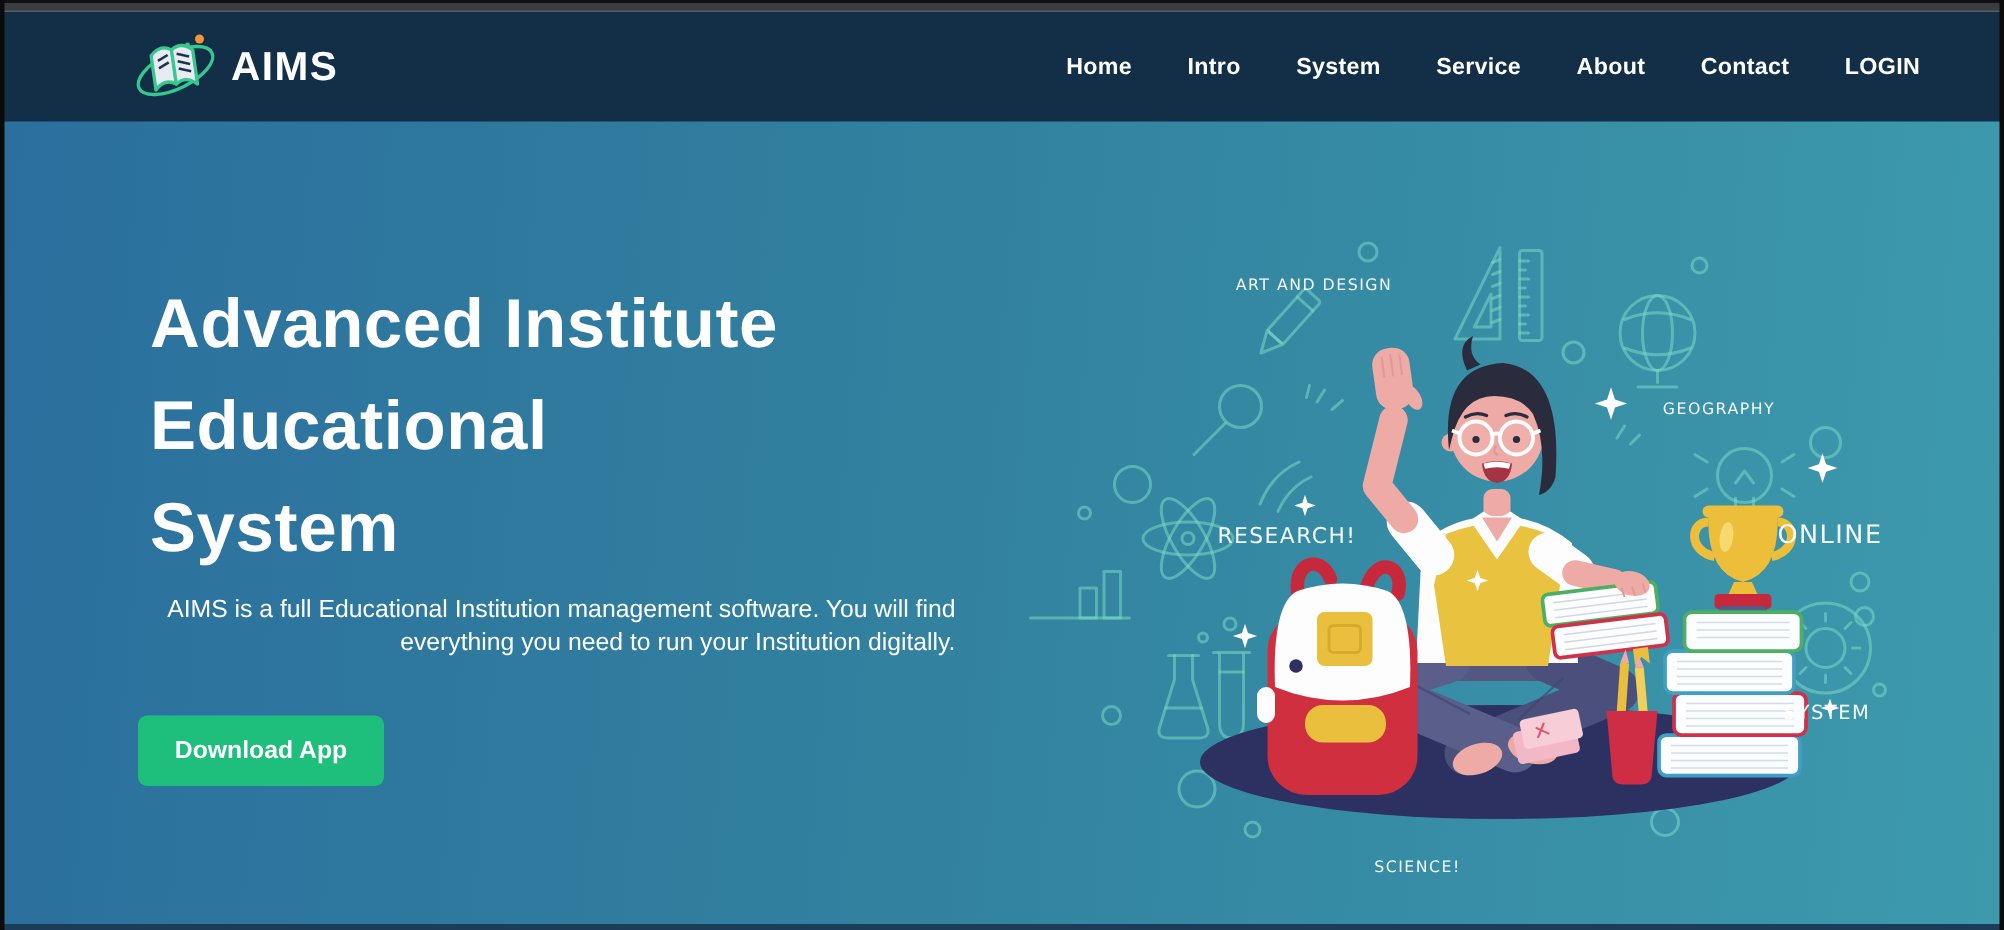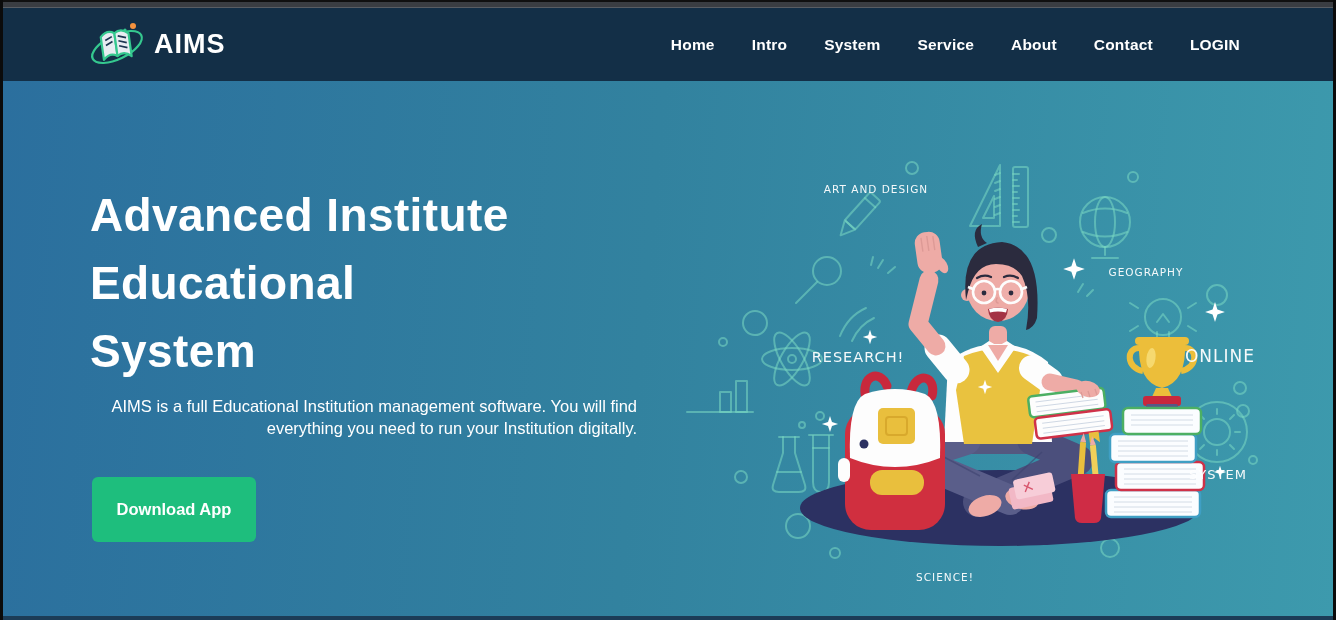--- a/index.html
+++ b/index.html
@@ -4,32 +4,32 @@
 <style>
   html,body { margin:0; padding:0; background:#000; }
   body { width:1336px; height:620px; overflow:hidden; font-family:"Liberation Sans",sans-serif; }
   .screen { position:relative; width:1336px; height:620px; background:#132f47; }
   .screen::after { content:""; position:absolute; inset:0; border-left:3px solid #0b0b0b; border-right:3px solid #0b0b0b; pointer-events:none; z-index:50; }
 
   
   .chrome-strip { height:8px; background:#3a3d42; border-top:2px solid #101010; border-bottom:1px solid #595d63; box-sizing:border-box; }
 
   
-  .navbar { height:73px; background:#132f47; display:flex; align-items:center; justify-content:space-between; padding:0 96px 0 88px; box-sizing:border-box; }
+  .navbar { height:73px; background:#132f47; display:flex; align-items:center; justify-content:space-between; padding:0 56px 0 88px; box-sizing:border-box; }
   .logo { display:flex; align-items:center; gap:6px; cursor:pointer; }
   .logo-text { color:#fff; font-size:27px; font-weight:700; letter-spacing:1px; }
   .nav-links { display:flex; gap:37px; align-items:flex-end; }
   .nav-links a { color:#fff; text-decoration:none; font-size:15.5px; font-weight:700; letter-spacing:.2px; }
 
   
   .hero { position:relative; height:539px; background:linear-gradient(95deg,#2b6f9e 0%,#32829f 48%,#3d9aad 100%); overflow:hidden; }
   .hero h1 { position:absolute; left:90px; top:100px; margin:0; color:#fff; font-size:46px; line-height:68px; font-weight:700; letter-spacing:.4px; }
-  .hero h1 span { display:block; }
+  .hero h1 span { display:block;margin-left:10px; }
   .hero p { position:absolute; left:92px; top:314px; width:545px; margin:0; color:#fff; font-size:16.5px; line-height:22px; font-weight:500;text-align:right; }
-  .cta { position:absolute; left:92px; top:396px; width:164px; height:65px; background:#1ebe7d; color:#fff; font-size:16.5px; font-weight:700; border:none; border-radius:6px; cursor:pointer; font-family:"Liberation Sans",sans-serif; }
+  .cta { position:absolute; left:92px; top:396px; width:164px; height:47px; background:#1ebe7d; color:#fff; font-size:16.5px; font-weight:700; border:none; border-radius:6px; cursor:pointer; font-family:"Liberation Sans",sans-serif; }
   .illustration { position:absolute; left:680px; top:59px; }
   .bottom-strip { position:absolute; left:0; right:0; bottom:0; height:4px; background:#1c3c57; }
 
   
   .d { stroke:#7ad9c2; stroke-opacity:.55; fill:none; stroke-width:2; stroke-linecap:round; stroke-linejoin:round; }
   .lbl { fill:#ffffff; font-family:"DejaVu Sans",sans-serif; letter-spacing:1px; opacity:.95; text-anchor:middle; }
   .spark { fill:#ffffff; }
 </style>
 </head>
 <body>

